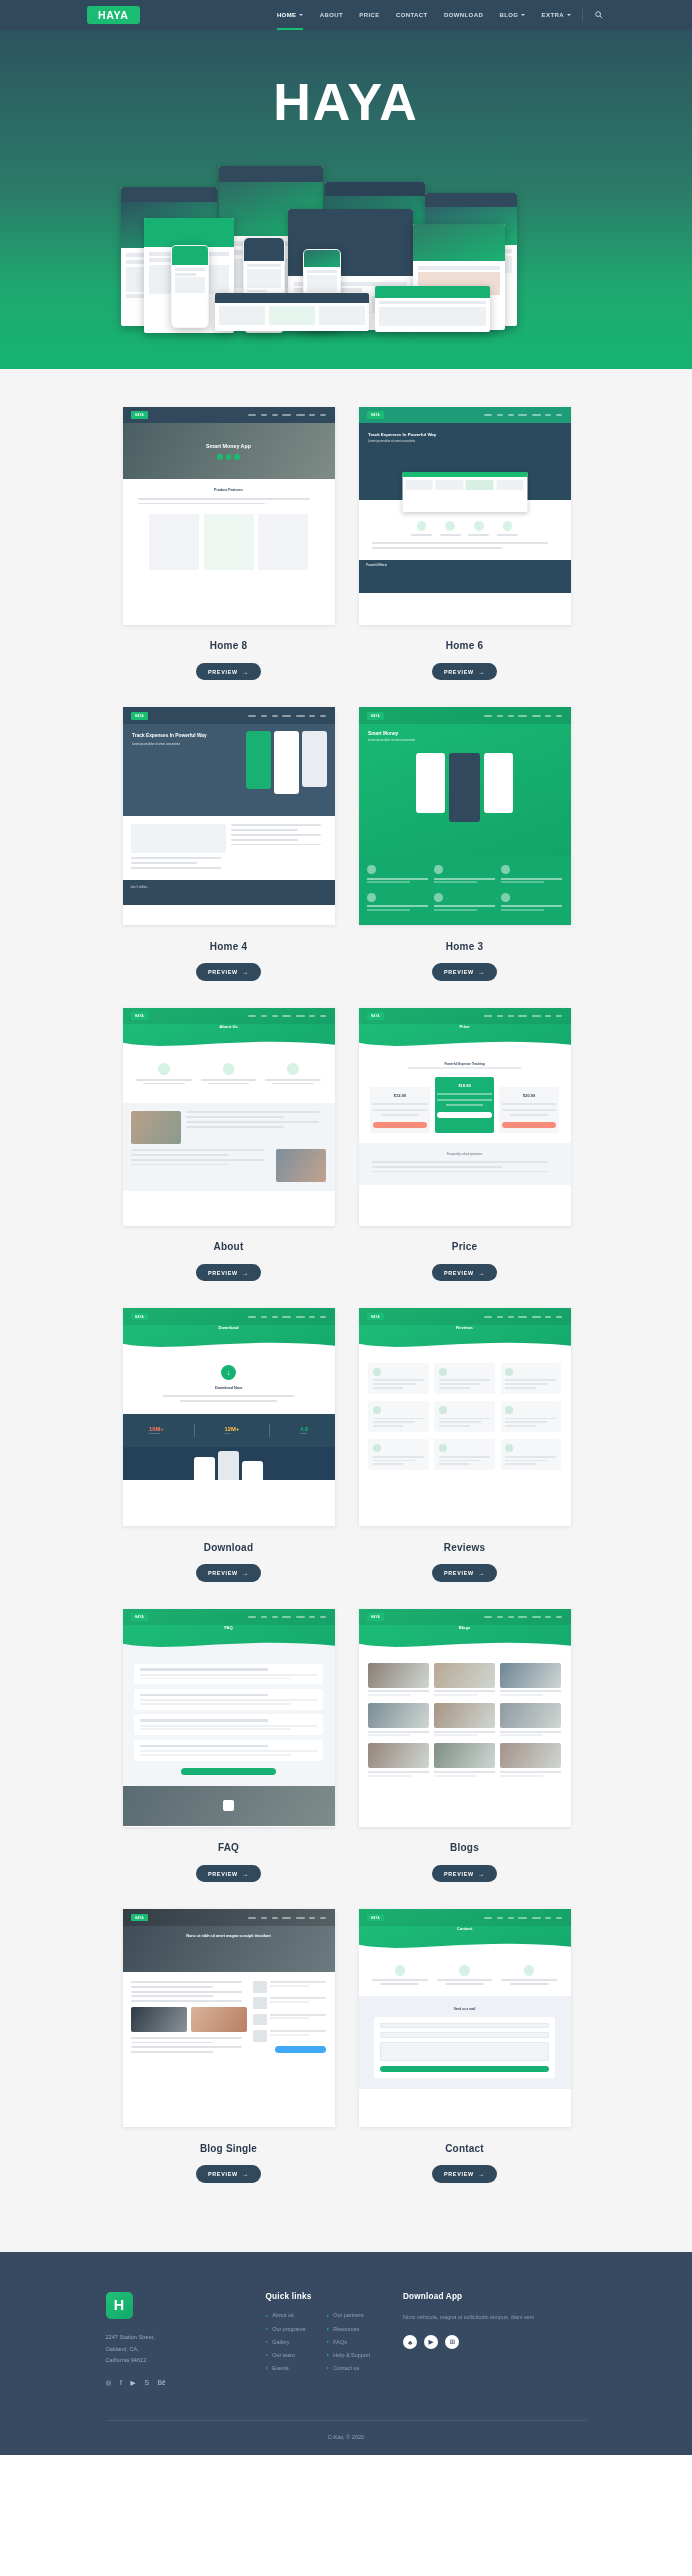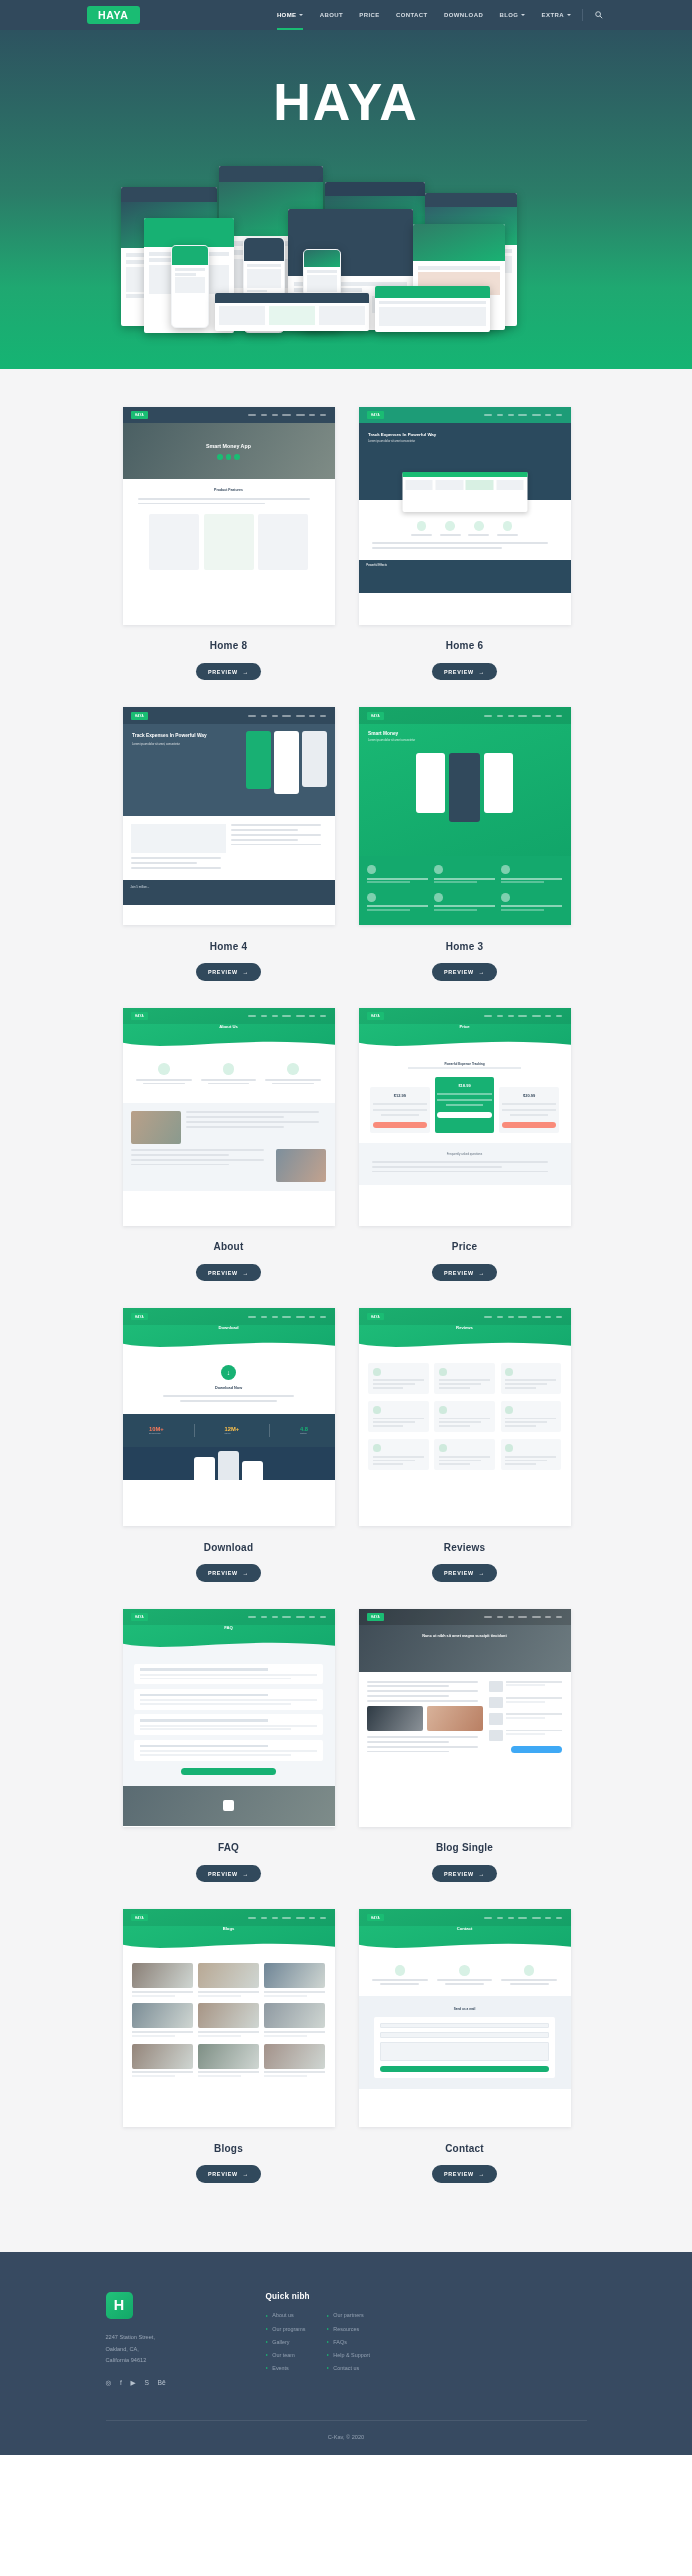--- a/index.html
+++ b/index.html
@@ -958,20 +958,105 @@
           <div style="height:1.9px;background:#eef1f4;margin-bottom:1.9px;"></div>
           <div style="height:1.9px;background:#eef1f4;width:85%;"></div>
         </div>
         <div style="background:#17b173;height:6.7px;border-radius:3.8px;width:50%;margin:7.7px auto 0;"></div>
       </div>
       <div style="height:40px;background:linear-gradient(120deg,#5a6b72,#7e8c8a);display:flex;align-items:center;justify-content:center;">
         <div style="width:11.5px;height:11.5px;background:#fff;border-radius:1.9px;"></div>
       </div>
           </div>
           <div class="card-title">FAQ</div>
+          <button class="preview-btn">
+            <span>PREVIEW</span>
+            <span class="arr">→</span>
+          </button>
+        </div>
+        <div class="cell">
+          <div class="thumb">
+      <div style="background:linear-gradient(160deg,#1fbe79,#14a96d);height:44px;position:relative;">
+        <div class="m-nav" style="background:rgba(0,0,0,.08)">
+      <div class="m-logo">HAYA</div>
+      <div class="m-links">
+        <i class="m-link"></i>
+                  <i class="m-link s"></i>
+                  <i class="m-link s"></i>
+        <i class="m-link"></i>
+                  <i class="m-link"></i>
+                  <i class="m-link s"></i>
+                  <i class="m-link s"></i>
+      </div>
+              </div>
+        <div style="text-align:center;">
+                <div class="m-hero-text" style="font-size:4.2px;">Blogs</div>
+              </div>
+        <div style="position:absolute;left:0;right:0;bottom:-1px;">
+                <svg viewBox="0 0 220 14" preserveAspectRatio="none" style="display:block;width:100%;height:13.5px;">
+                  <path d="M0 4 C 50 14, 120 -4, 220 6 L220 14 L0 14 Z" fill="#ffffff"></path>
+                </svg>
+              </div>
+      </div>
+      <div style="background:#fff;padding:9.6px;">
+
+        <div style="display:flex;gap:4.8px;margin-bottom:6.7px;">
+          <div style="flex:1;">
+            <div style="height:25px;background:linear-gradient(120deg,#8a7f76,#cfd6d2);border-radius:1.9px;margin-bottom:2.9px;"></div>
+            <div style="height:1.9px;background:#e2e6ea;margin-bottom:1.9px;"></div>
+            <div style="height:1.9px;background:#eef1f4;width:70%"></div>
+          </div>
+                <div style="flex:1;">
+            <div style="height:25px;background:linear-gradient(120deg,#b8a894,#cfd6d2);border-radius:1.9px;margin-bottom:2.9px;"></div>
+            <div style="height:1.9px;background:#e2e6ea;margin-bottom:1.9px;"></div>
+            <div style="height:1.9px;background:#eef1f4;width:70%"></div>
+          </div>
+                <div style="flex:1;">
+            <div style="height:25px;background:linear-gradient(120deg,#6f8596,#cfd6d2);border-radius:1.9px;margin-bottom:2.9px;"></div>
+            <div style="height:1.9px;background:#e2e6ea;margin-bottom:1.9px;"></div>
+            <div style="height:1.9px;background:#eef1f4;width:70%"></div>
+          </div>
+        </div>
+        <div style="display:flex;gap:4.8px;margin-bottom:6.7px;">
+          <div style="flex:1;">
+            <div style="height:25px;background:linear-gradient(120deg,#7b8d96,#cfd6d2);border-radius:1.9px;margin-bottom:2.9px;"></div>
+            <div style="height:1.9px;background:#e2e6ea;margin-bottom:1.9px;"></div>
+            <div style="height:1.9px;background:#eef1f4;width:70%"></div>
+          </div>
+                <div style="flex:1;">
+            <div style="height:25px;background:linear-gradient(120deg,#a79585,#cfd6d2);border-radius:1.9px;margin-bottom:2.9px;"></div>
+            <div style="height:1.9px;background:#e2e6ea;margin-bottom:1.9px;"></div>
+            <div style="height:1.9px;background:#eef1f4;width:70%"></div>
+          </div>
+                <div style="flex:1;">
+            <div style="height:25px;background:linear-gradient(120deg,#8f9aa2,#cfd6d2);border-radius:1.9px;margin-bottom:2.9px;"></div>
+            <div style="height:1.9px;background:#e2e6ea;margin-bottom:1.9px;"></div>
+            <div style="height:1.9px;background:#eef1f4;width:70%"></div>
+          </div>
+        </div>
+        <div style="display:flex;gap:4.8px;margin-bottom:6.7px;">
+          <div style="flex:1;">
+            <div style="height:25px;background:linear-gradient(120deg,#94857a,#cfd6d2);border-radius:1.9px;margin-bottom:2.9px;"></div>
+            <div style="height:1.9px;background:#e2e6ea;margin-bottom:1.9px;"></div>
+            <div style="height:1.9px;background:#eef1f4;width:70%"></div>
+          </div>
+                <div style="flex:1;">
+            <div style="height:25px;background:linear-gradient(120deg,#7e8f85,#cfd6d2);border-radius:1.9px;margin-bottom:2.9px;"></div>
+            <div style="height:1.9px;background:#e2e6ea;margin-bottom:1.9px;"></div>
+            <div style="height:1.9px;background:#eef1f4;width:70%"></div>
+          </div>
+                <div style="flex:1;">
+            <div style="height:25px;background:linear-gradient(120deg,#a3928a,#cfd6d2);border-radius:1.9px;margin-bottom:2.9px;"></div>
+            <div style="height:1.9px;background:#e2e6ea;margin-bottom:1.9px;"></div>
+            <div style="height:1.9px;background:#eef1f4;width:70%"></div>
+          </div>
+        </div>
+      </div>
+          </div>
+          <div class="card-title">Blogs</div>
           <button class="preview-btn">
             <span>PREVIEW</span>
             <span class="arr">→</span>
           </button>
         </div>
         <div class="cell">
           <div class="thumb">
       <div style="height:63px;background:linear-gradient(120deg,#3e4b55,#6d7b80);position:relative;">
         <div class="m-nav" style="background:rgba(0,0,0,.18)">
       <div class="m-logo">HAYA</div>
@@ -1055,105 +1140,20 @@
         <i class="m-link"></i>
                   <i class="m-link s"></i>
                   <i class="m-link s"></i>
         <i class="m-link"></i>
                   <i class="m-link"></i>
                   <i class="m-link s"></i>
                   <i class="m-link s"></i>
       </div>
               </div>
         <div style="text-align:center;">
-                <div class="m-hero-text" style="font-size:4.2px;">Blogs</div>
-              </div>
-        <div style="position:absolute;left:0;right:0;bottom:-1px;">
-                <svg viewBox="0 0 220 14" preserveAspectRatio="none" style="display:block;width:100%;height:13.5px;">
-                  <path d="M0 4 C 50 14, 120 -4, 220 6 L220 14 L0 14 Z" fill="#ffffff"></path>
-                </svg>
-              </div>
-      </div>
-      <div style="background:#fff;padding:9.6px;">
-
-        <div style="display:flex;gap:4.8px;margin-bottom:6.7px;">
-          <div style="flex:1;">
-            <div style="height:25px;background:linear-gradient(120deg,#8a7f76,#cfd6d2);border-radius:1.9px;margin-bottom:2.9px;"></div>
-            <div style="height:1.9px;background:#e2e6ea;margin-bottom:1.9px;"></div>
-            <div style="height:1.9px;background:#eef1f4;width:70%"></div>
-          </div>
-                <div style="flex:1;">
-            <div style="height:25px;background:linear-gradient(120deg,#b8a894,#cfd6d2);border-radius:1.9px;margin-bottom:2.9px;"></div>
-            <div style="height:1.9px;background:#e2e6ea;margin-bottom:1.9px;"></div>
-            <div style="height:1.9px;background:#eef1f4;width:70%"></div>
-          </div>
-                <div style="flex:1;">
-            <div style="height:25px;background:linear-gradient(120deg,#6f8596,#cfd6d2);border-radius:1.9px;margin-bottom:2.9px;"></div>
-            <div style="height:1.9px;background:#e2e6ea;margin-bottom:1.9px;"></div>
-            <div style="height:1.9px;background:#eef1f4;width:70%"></div>
-          </div>
-        </div>
-        <div style="display:flex;gap:4.8px;margin-bottom:6.7px;">
-          <div style="flex:1;">
-            <div style="height:25px;background:linear-gradient(120deg,#7b8d96,#cfd6d2);border-radius:1.9px;margin-bottom:2.9px;"></div>
-            <div style="height:1.9px;background:#e2e6ea;margin-bottom:1.9px;"></div>
-            <div style="height:1.9px;background:#eef1f4;width:70%"></div>
-          </div>
-                <div style="flex:1;">
-            <div style="height:25px;background:linear-gradient(120deg,#a79585,#cfd6d2);border-radius:1.9px;margin-bottom:2.9px;"></div>
-            <div style="height:1.9px;background:#e2e6ea;margin-bottom:1.9px;"></div>
-            <div style="height:1.9px;background:#eef1f4;width:70%"></div>
-          </div>
-                <div style="flex:1;">
-            <div style="height:25px;background:linear-gradient(120deg,#8f9aa2,#cfd6d2);border-radius:1.9px;margin-bottom:2.9px;"></div>
-            <div style="height:1.9px;background:#e2e6ea;margin-bottom:1.9px;"></div>
-            <div style="height:1.9px;background:#eef1f4;width:70%"></div>
-          </div>
-        </div>
-        <div style="display:flex;gap:4.8px;margin-bottom:6.7px;">
-          <div style="flex:1;">
-            <div style="height:25px;background:linear-gradient(120deg,#94857a,#cfd6d2);border-radius:1.9px;margin-bottom:2.9px;"></div>
-            <div style="height:1.9px;background:#e2e6ea;margin-bottom:1.9px;"></div>
-            <div style="height:1.9px;background:#eef1f4;width:70%"></div>
-          </div>
-                <div style="flex:1;">
-            <div style="height:25px;background:linear-gradient(120deg,#7e8f85,#cfd6d2);border-radius:1.9px;margin-bottom:2.9px;"></div>
-            <div style="height:1.9px;background:#e2e6ea;margin-bottom:1.9px;"></div>
-            <div style="height:1.9px;background:#eef1f4;width:70%"></div>
-          </div>
-                <div style="flex:1;">
-            <div style="height:25px;background:linear-gradient(120deg,#a3928a,#cfd6d2);border-radius:1.9px;margin-bottom:2.9px;"></div>
-            <div style="height:1.9px;background:#e2e6ea;margin-bottom:1.9px;"></div>
-            <div style="height:1.9px;background:#eef1f4;width:70%"></div>
-          </div>
-        </div>
-      </div>
-          </div>
-          <div class="card-title">Blogs</div>
-          <button class="preview-btn">
-            <span>PREVIEW</span>
-            <span class="arr">→</span>
-          </button>
-        </div>
-        <div class="cell">
-          <div class="thumb">
-      <div style="background:linear-gradient(160deg,#1fbe79,#14a96d);height:44px;position:relative;">
-        <div class="m-nav" style="background:rgba(0,0,0,.08)">
-      <div class="m-logo">HAYA</div>
-      <div class="m-links">
-        <i class="m-link"></i>
-                  <i class="m-link s"></i>
-                  <i class="m-link s"></i>
-        <i class="m-link"></i>
-                  <i class="m-link"></i>
-                  <i class="m-link s"></i>
-                  <i class="m-link s"></i>
-      </div>
-              </div>
-        <div style="text-align:center;">
                 <div class="m-hero-text" style="font-size:4.2px;">Contact</div>
               </div>
         <div style="position:absolute;left:0;right:0;bottom:-1px;">
                 <svg viewBox="0 0 220 14" preserveAspectRatio="none" style="display:block;width:100%;height:13.5px;">
                   <path d="M0 4 C 50 14, 120 -4, 220 6 L220 14 L0 14 Z" fill="#ffffff"></path>
                 </svg>
               </div>
       </div>
       <div style="background:#fff;padding:11.5px 13.5px;text-align:center;">
         <div style="display:flex;gap:8.7px;justify-content:center;">
@@ -1206,39 +1206,48 @@
         <div class="f-social" id="fSocial">
             <span>◎</span>
             <span>f</span>
             <span>▶</span>
             <span>S</span>
             <span>Bē</span>
           </div>
       </div>
 
       <div>
-        <div class="f-head">Quick nibh</div>
+        <div class="f-head">Quick links</div>
         <div class="f-links-wrap">
           <ul class="f-links" id="fCol1">
               <li>About us</li>
               <li>Our programs</li>
               <li>Gallery</li>
               <li>Our team</li>
               <li>Events</li>
             </ul>
           <ul class="f-links" id="fCol2">
               <li>Our partners</li>
               <li>Resources</li>
               <li>FAQs</li>
               <li>Help &amp; Support</li>
               <li>Contact us</li>
             </ul>
         </div>
       </div>
 
+      <div>
+        <div class="f-head">Download App</div>
+        <div class="f-desc">Nunc vehicula, magna ut sollicitudin tempus, diam sem</div>
+        <div class="f-stores" id="fStores">
+            <div class="store">♣</div>
+            <div class="store">▶</div>
+            <div class="store">⊞</div>
+          </div>
+      </div>
 
     </div>
     <div class="f-rule"></div>
     <div class="copyright">C-Kav, © 2020</div>
   </div>
 
 </div>
 
 
 </body></html>

